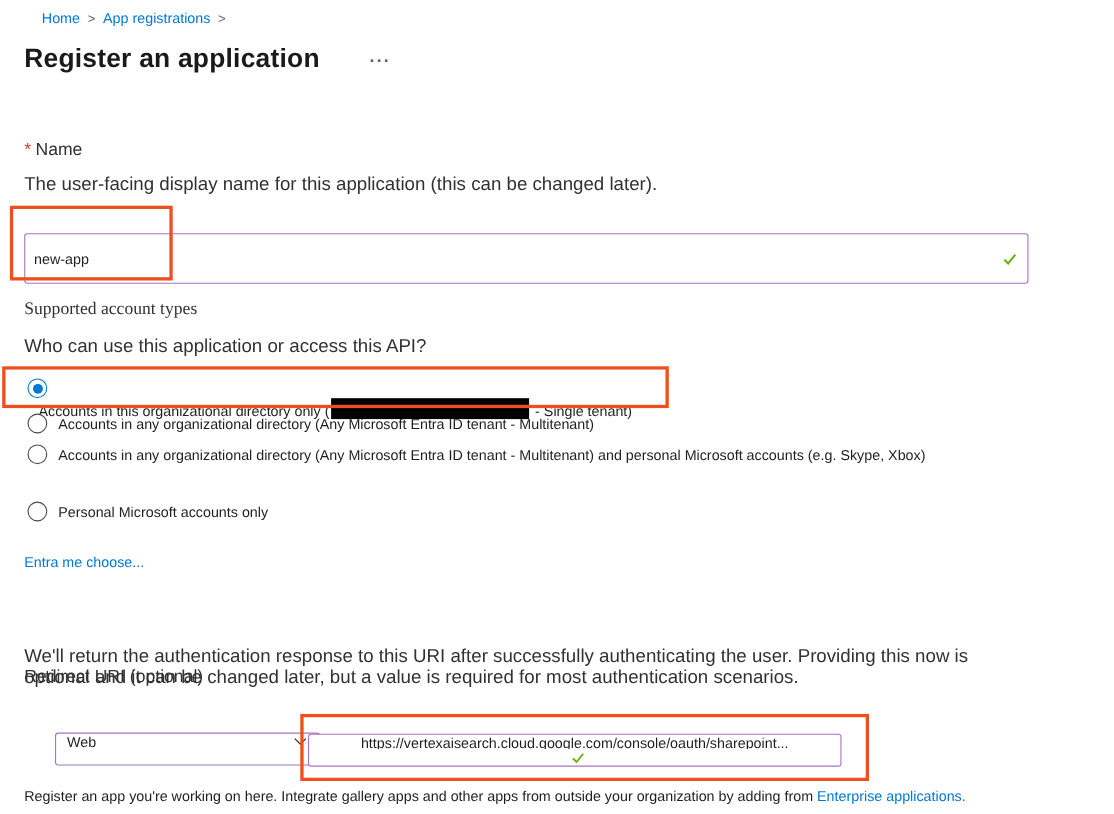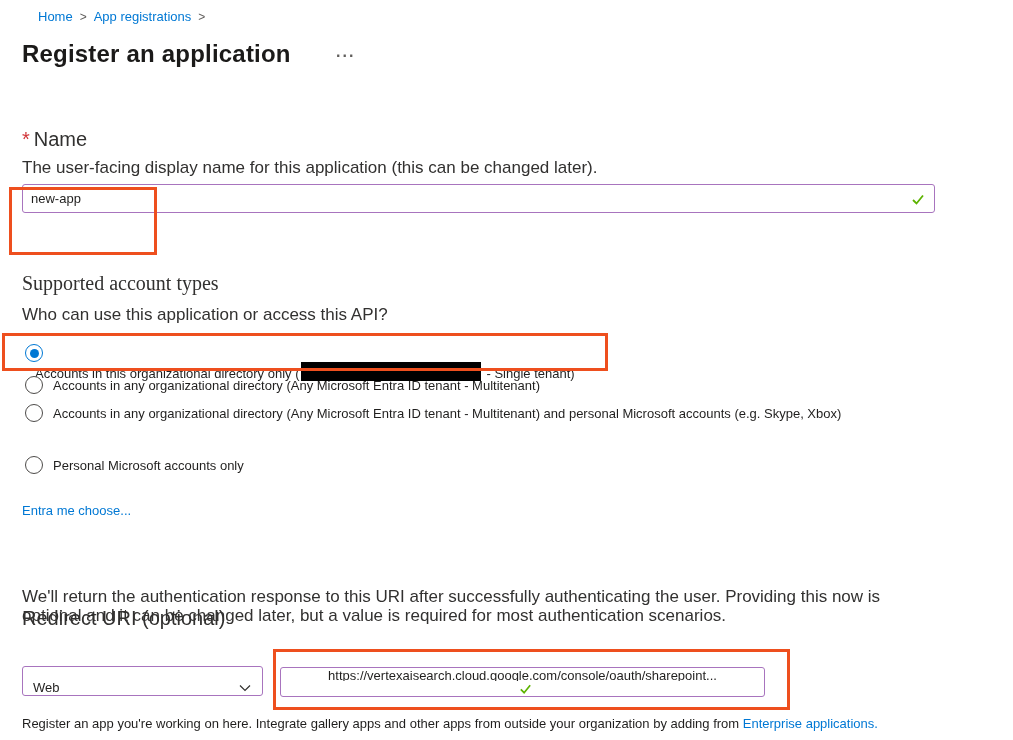--- a/index.html
+++ b/index.html
@@ -28,45 +28,46 @@
     position: absolute; left: 22px; top: 40px;
     font-size: 24px; font-weight: 700; color: #1b1a19;
     letter-spacing: 0.2px;
   }
   .title-ellipsis {
     position: absolute; left: 336px; top: 43px;
     font-size: 16px; font-weight: 700; color: #605e5c;
     letter-spacing: 2px; cursor: pointer;
   }
   
-  .section-heading { position: absolute; left: 22px; font-size: 20px; color: #323130; }
+  .section-heading { position: absolute; left: 22px; font-size: 16px; color: #323130; }
   .req-star { color: #d13438; margin-right: 4px; }
   .body-text { position: absolute; left: 22px; font-size: 17px; color: #323130; line-height: 19px; }
   
   .text-input {
     position: absolute;
     border: 1.5px solid #a874be;
     border-radius: 3px;
     background: #fff;
     display: flex; align-items: center;
     padding: 0 8px;
     font-size: 13px; color: #201f1e;
     font-family: "Liberation Sans", "DejaVu Sans", sans-serif;
   }
   .text-input .val { flex: 1 1 auto; white-space: nowrap; overflow: hidden; }
   .check-icon { flex: 0 0 auto; margin-left: 6px; display: inline-flex; }
   .dropdown {
     position: absolute;
     border: 1.5px solid #a874be;
     border-radius: 3px;
     background: #fff;
-    display: flex; align-items: flex-end; justify-content: space-between;
+    display: flex; align-items: flex-start; justify-content: space-between;
     padding: 0 10px;
     font-size: 13px; color: #201f1e;
     cursor: pointer;
+    margin-left: 28px;
   }
   
   .radio-row {
     position: absolute; left: 25px;
     display: flex; align-items: flex-start;
   }
   .radio-circle {
     flex: 0 0 auto;
     width: 18px; height: 18px;
     border: 1px solid #4d4b49;
@@ -114,21 +115,21 @@
   </nav>
 
   <h1 class="page-title">Register an application</h1>
   <span class="title-ellipsis">...</span>
 
   <div class="section-heading" style="top:128px;">
     <span class="req-star">*</span><span>Name</span>
   </div>
   <div class="body-text" style="top:158px;">The user-facing display name for this application (this can be changed later).</div>
 
-  <div class="text-input" style="left:22px; top:184px; width:913px; height:29px;">
+  <div class="text-input" style="left:22px; top:212px; width:913px; height:46px;">
     <span class="val">new-app</span>
     <span class="check-icon">
       <svg width="16" height="16" viewBox="0 0 16 16">
           <polyline points="3,9 6.5,12.5 13,4.5" fill="none" stroke="#5db300" stroke-width="1.8"></polyline>
         </svg>
     </span>
   </div>
 
   <div class="annotation" style="left:9px; top:187px; width:148px; height:68px;"></div>
 

